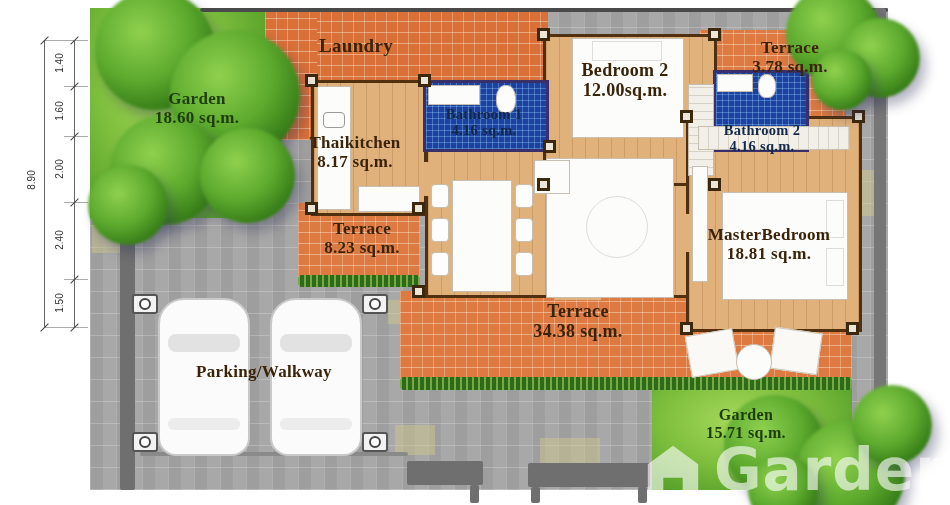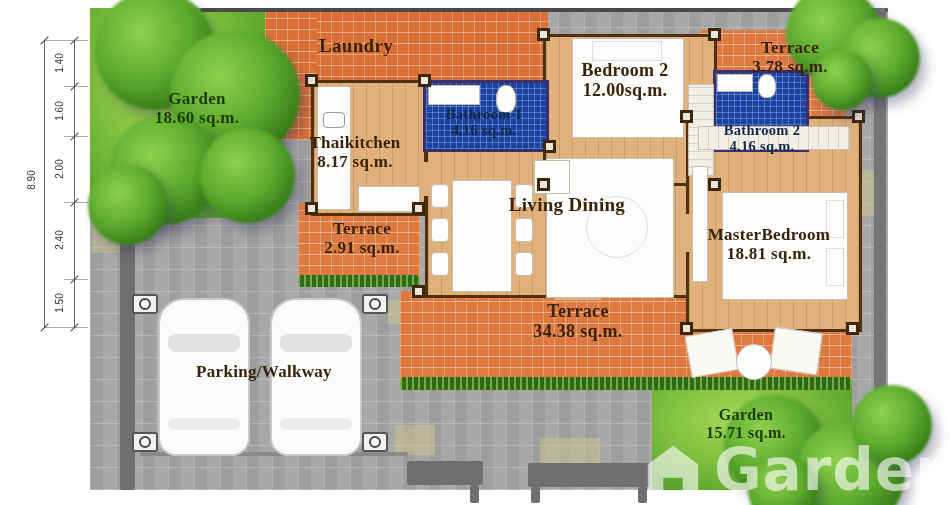--- a/index.html
+++ b/index.html
@@ -208,24 +208,23 @@
   <div class="abs rlabel lab-navy" style="left:762px;top:118px;font-size:14.5px;margin-top:20px;">
     <span>Bathroom 2</span>
     <span>4.16 sq.m.</span>
   </div>
   <div class="abs rlabel" style="left:355px;top:152px;font-size:17px;">
     <span>Thaikitchen</span>
     <span>8.17 sq.m.</span>
   </div>
   <div class="abs rlabel" style="left:362px;top:238px;font-size:17px;">
     <span>Terrace</span>
-    <span>2.91 sq.m.</span>
+    <span>8.23 sq.m.</span>
   </div>
   <div class="abs rlabel" style="left:567px;top:205px;font-size:19px;">
-    <span>Living Dining</span>
   </div>
   <div class="abs rlabel" style="left:769px;top:244px;font-size:17px;">
     <span>MasterBedroom</span>
     <span>18.81 sq.m.</span>
   </div>
   <div class="abs rlabel" style="left:578px;top:321px;font-size:18px;">
     <span>Terrace</span>
     <span>34.38 sq.m.</span>
   </div>
   <div class="abs rlabel" style="left:264px;top:372px;font-size:17px;">

